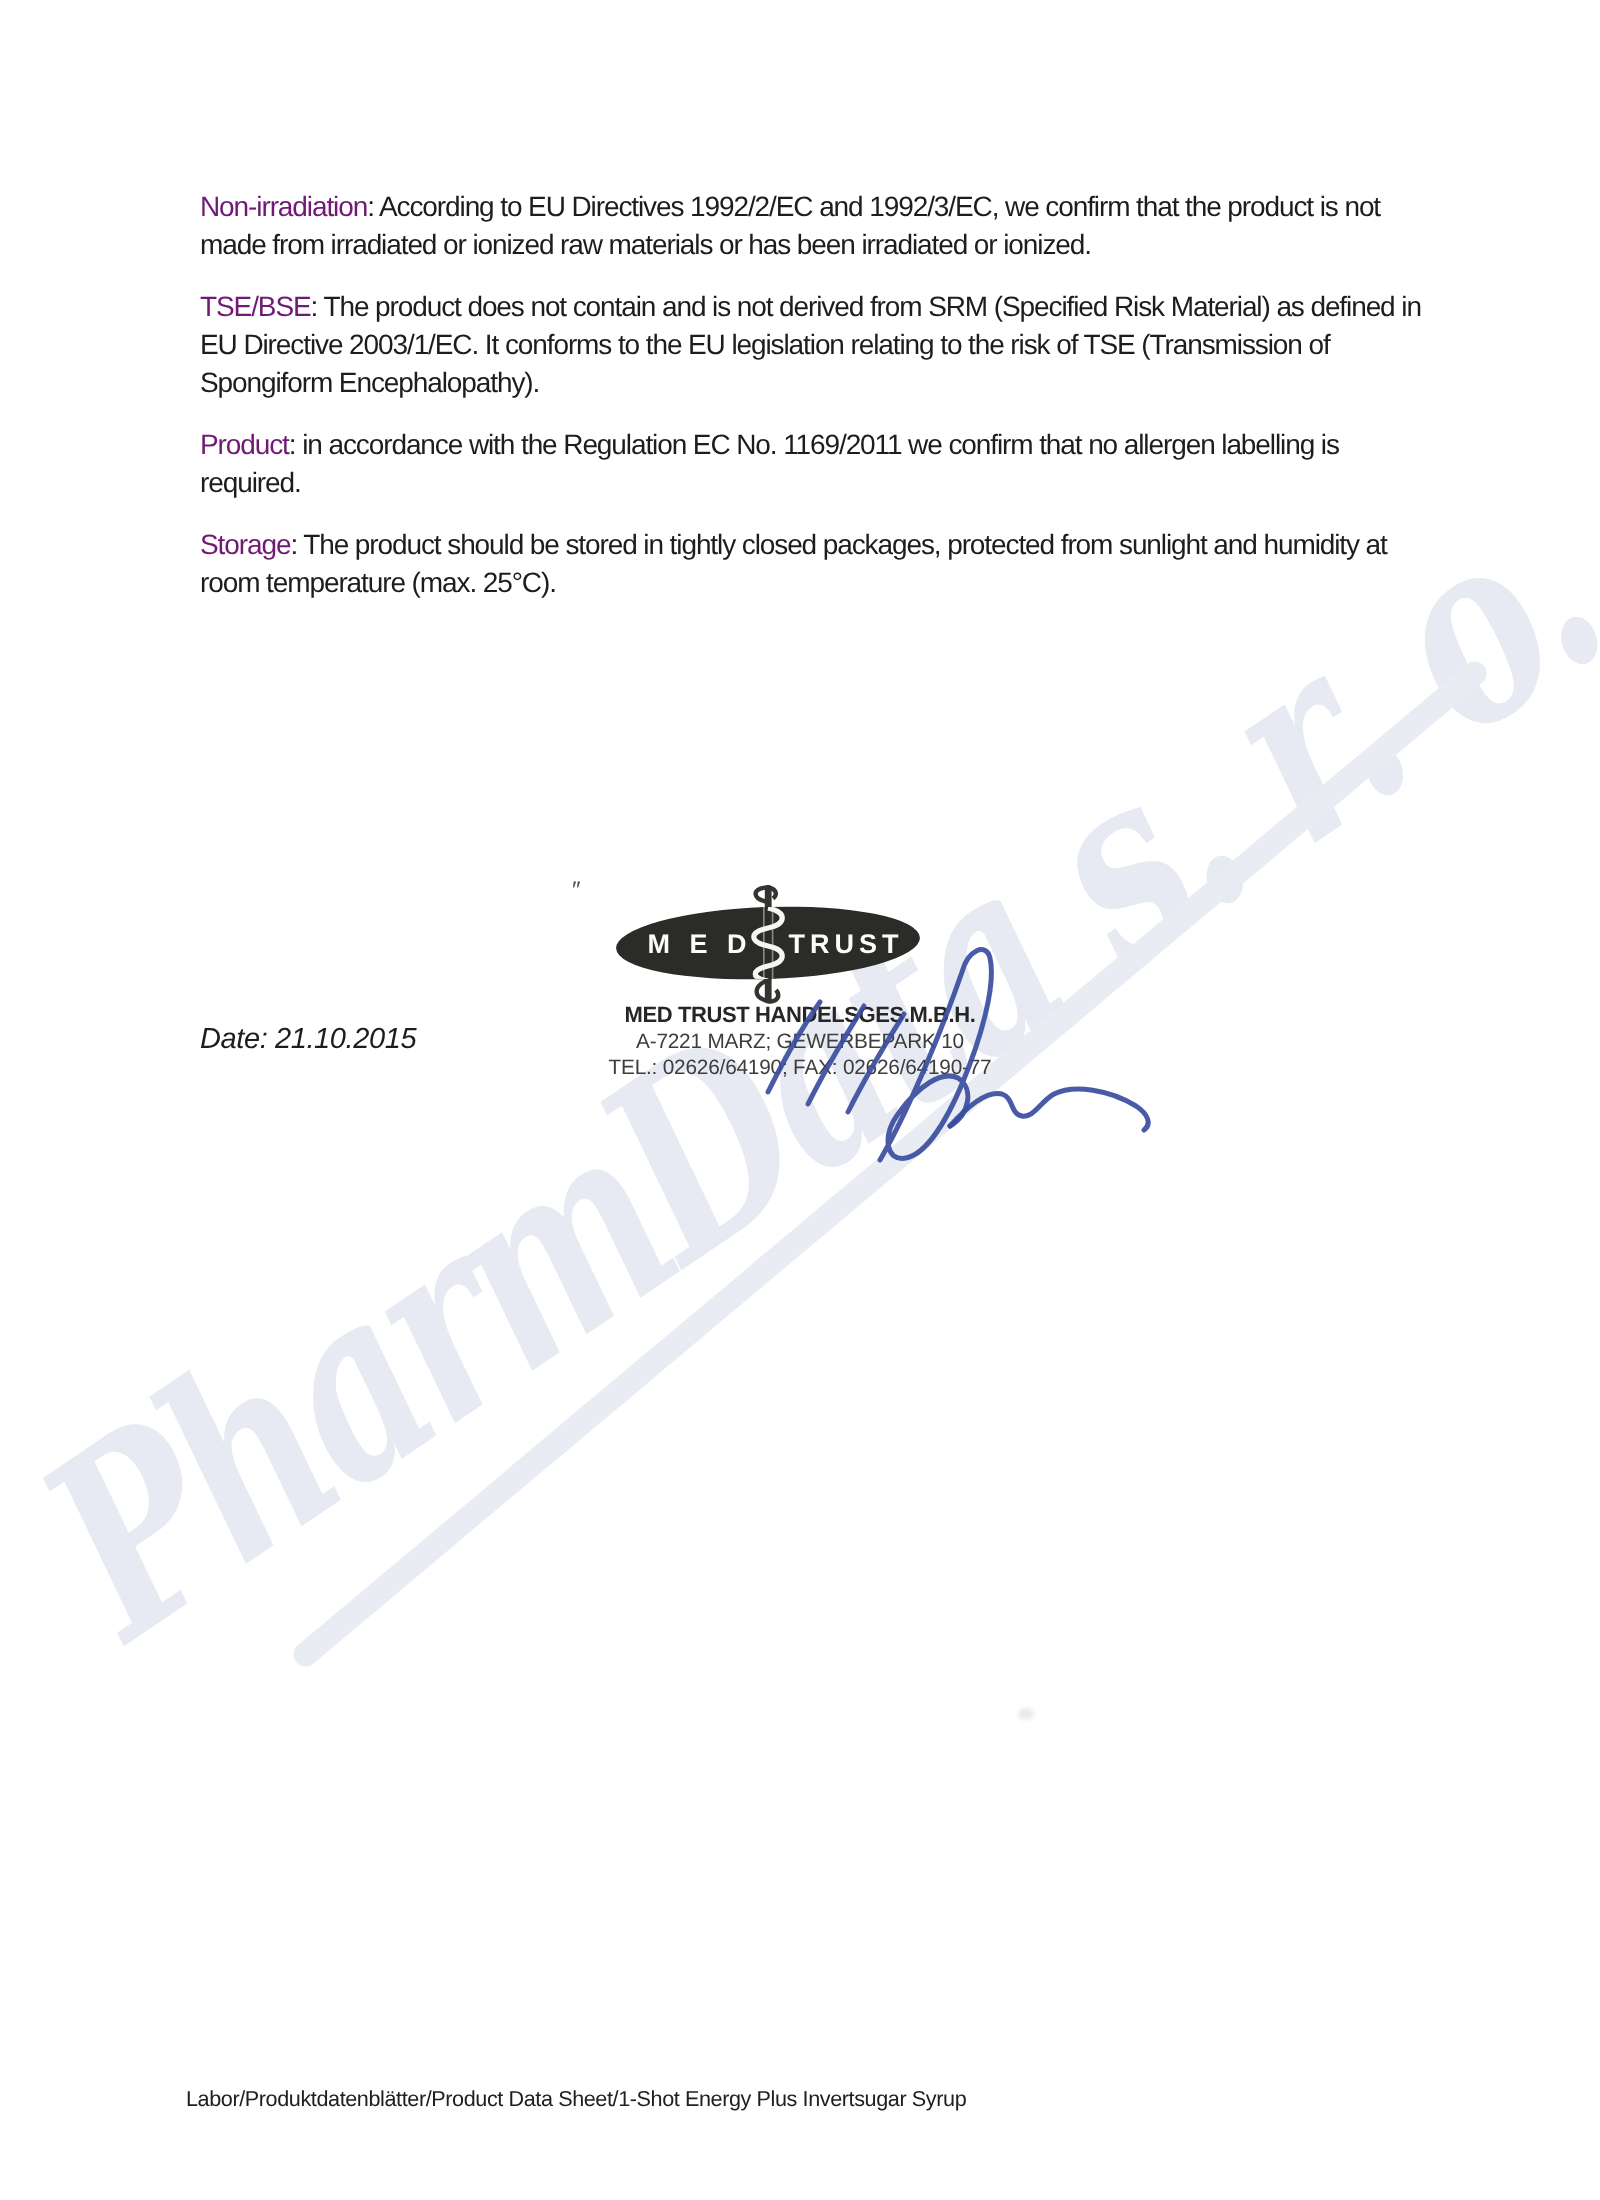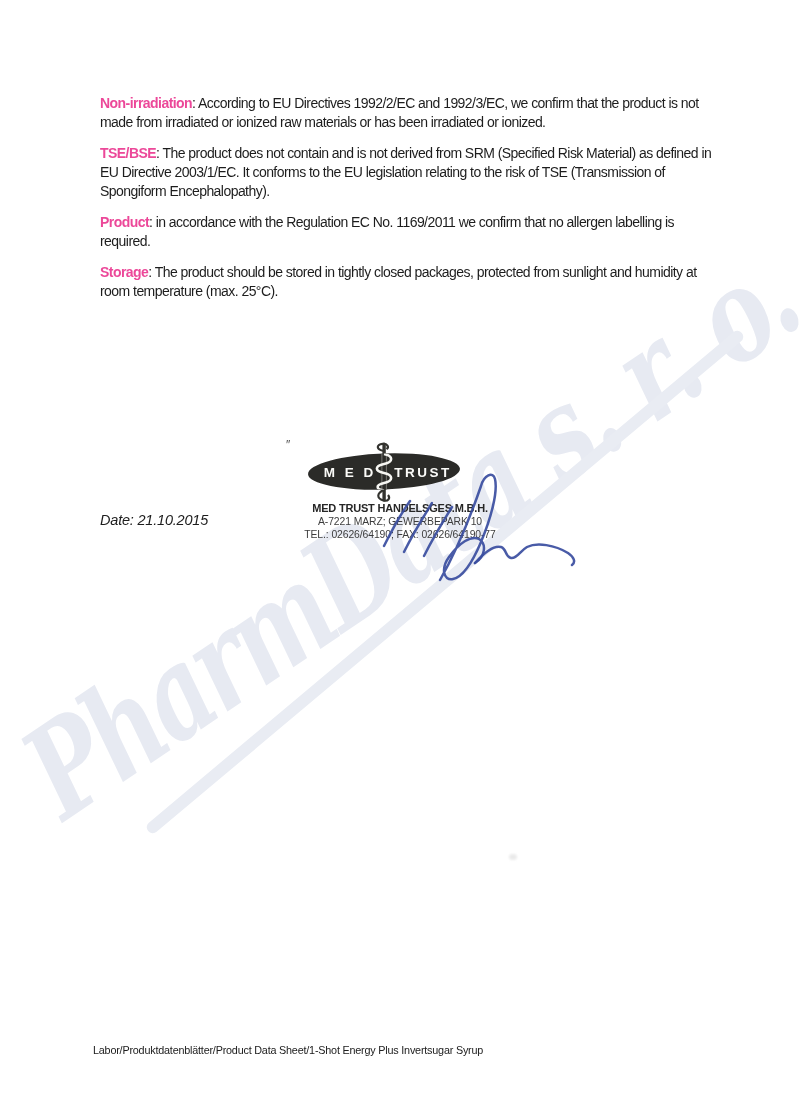--- a/index.html
+++ b/index.html
@@ -31,21 +31,21 @@
 
   
   .content{
     position:absolute;left:100px;top:94px;width:622px;z-index:1;
   }
   .content p{
     margin:0 0 12px 0;
     font-size:14px;line-height:19px;letter-spacing:-0.55px;
     color:#1d1d1d;
   }
-  .content p .lead{font-weight:bold;color:#ec4899;}
+  .content p .lead{font-weight:normal;color:#701a75;}
 
   
   .tick{
     position:absolute;left:286px;top:438px;z-index:1;
     font-size:12px;color:#4f4f4f;letter-spacing:1px;
   }
   .smudge{
     position:absolute;left:509px;top:854px;width:8px;height:6px;
     background:#d9d9d9;border-radius:50%;opacity:.55;filter:blur(1px);z-index:1;
   }

